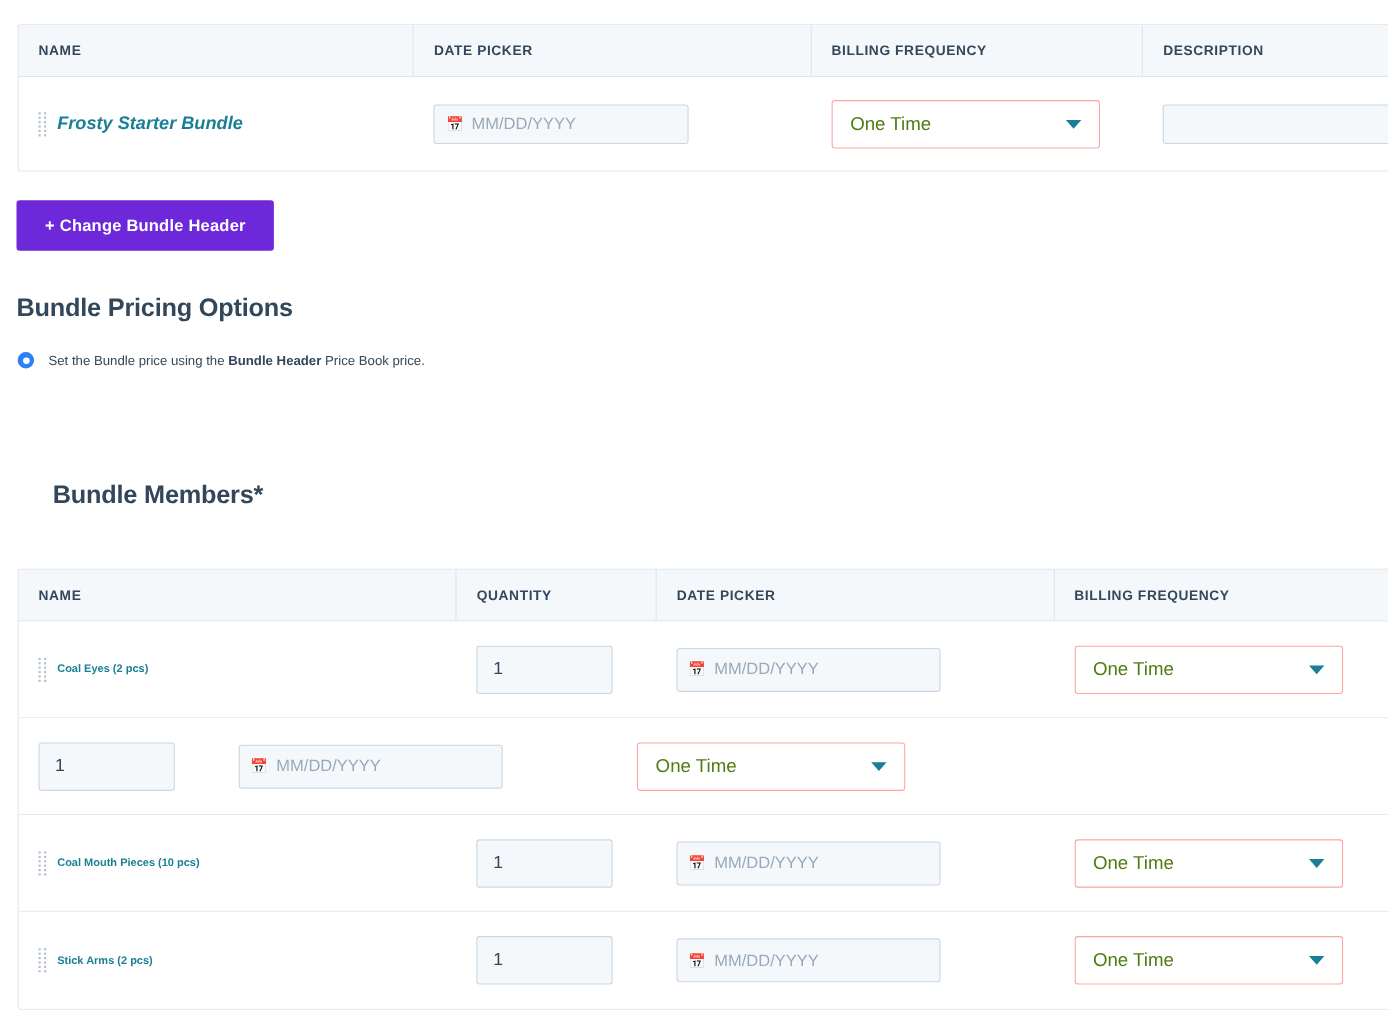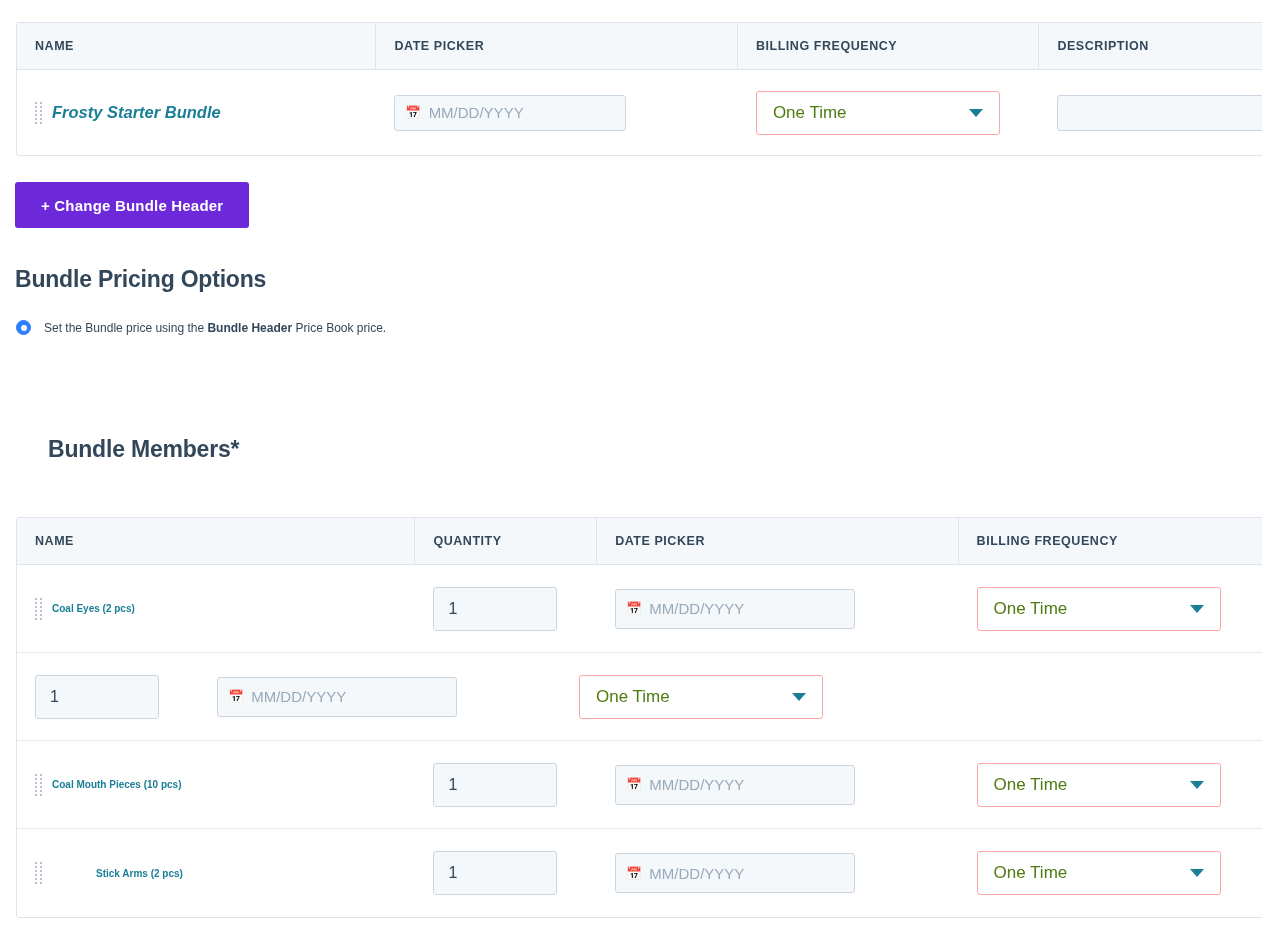--- a/index.html
+++ b/index.html
@@ -331,21 +331,21 @@
       </div>
       <div class="td" style="width:367px;">
         <div class="selectbox" style="width:244px;">
           <span>One Time</span>
           <span class="caret"></span>
         </div>
       </div>
     </div>
 
     <div class="trow" style="height:88px;">
-      <div class="td" style="width:399px;gap:44px;">
+      <div class="td" style="width:399px;">
         <span class="grip">
             <i></i>
             <i></i>
             <i></i>
             <i></i>
             <i></i>
             <i></i>
             <i></i>
             <i></i>
             <i></i>

